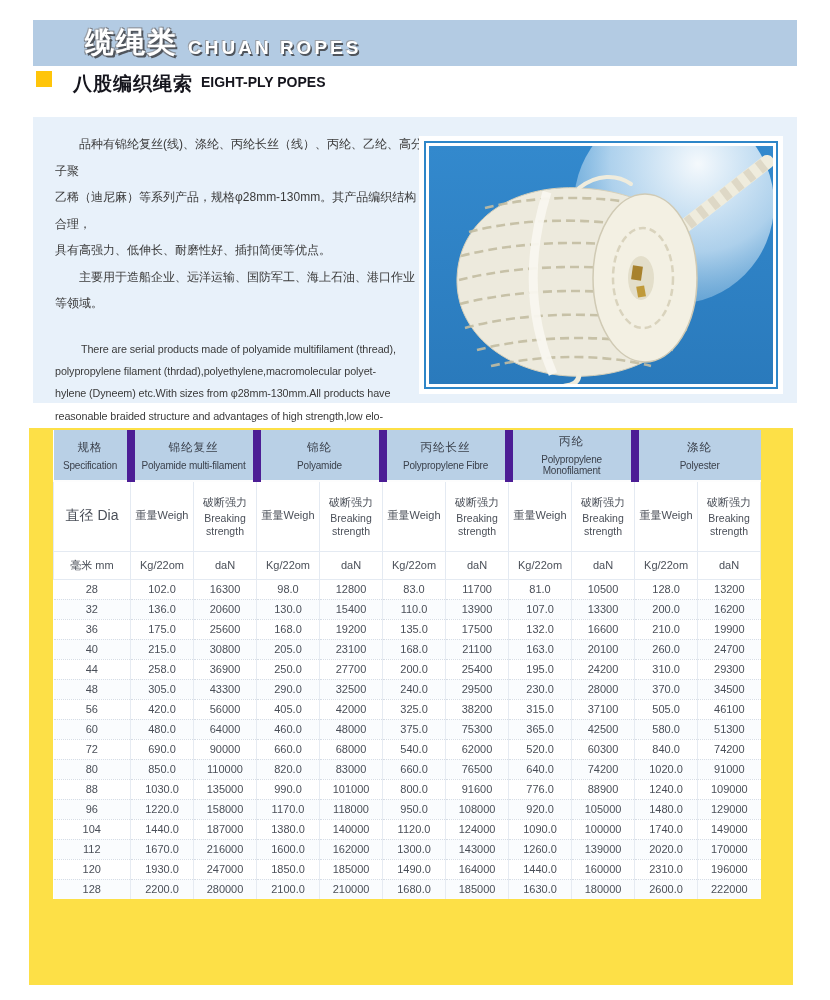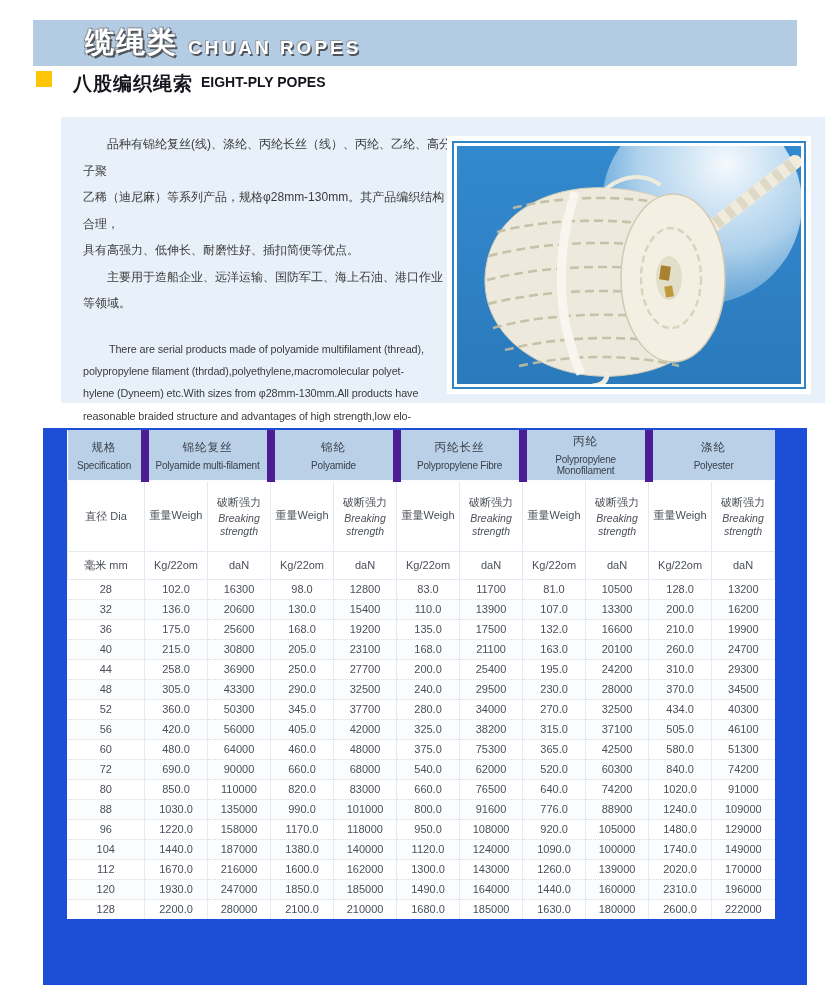--- a/index.html
+++ b/index.html
@@ -26,56 +26,56 @@
     text-shadow: 1.5px 1.5px 0 #50555c, -1px -1px 0 #9aa0a8;
   }
 
   
   .section { position: absolute; left: 36px; top: 71px; height: 24px; display: flex; align-items: flex-start; }
   .sq { width: 16px; height: 16px; background: #ffc50a; margin-right: 21px; flex: none; }
   .sec-zh { font-size: 19px; font-weight: bold; color: #15151d; letter-spacing: 1px; }
   .sec-en { font-size: 14px; font-weight: bold; color: #15151d; margin-left: 8px; margin-top: 3px; }
 
   
-  .panel1 { position: absolute; left: 33px; top: 117px; width: 764px; height: 286px; background: #e8f1fa; margin-left: 28px; }
+  .panel1 { position: absolute; left: 33px; top: 117px; width: 764px; height: 286px; background: #e8f1fa; }
   .textcol { position: absolute; left: 22px; top: 14px; width: 370px; }
   .zh-para {
     font-size: 12px; color: #3a3a3a; line-height: 26.5px;
     text-indent: 2em; white-space: pre-line;
   }
   .en-para {
     font-size: 10.8px; color: #3a3a3a; line-height: 22.4px; letter-spacing: -0.1px;
     text-indent: 2.4em; white-space: pre-line;
   }
   .en-first { margin-top: 21px; }
 
   .photo { position: absolute; top: 19px; right: 14px; width: 364px; height: 258px; background: #ffffff; padding: 5px; }
   .photo-frame { width: 100%; height: 100%; border: 2px solid #2e86c8; padding: 3px; background: #ffffff; }
   .photo-frame svg { display: block; width: 100%; height: 100%; }
 
   
-  .panel2 { position: absolute; left: 43px; top: 428px; width: 764px; height: 557px; background: #1d4ed8; }
+  .panel2 { position: absolute; left: 29px; top: 428px; width: 764px; height: 557px; background: #fde047; }
   table { position: absolute; left: 24px; top: 2px; width: 707px; table-layout: fixed; border-collapse: collapse; background: #ffffff; }
   col.c-dia { width: 77px; }
   col.c-val { width: 63px; }
 
   th, td { text-align: center; vertical-align: middle; }
 
   .g-th {
     background: #b9d0e6; height: 48px; font-weight: normal; color: #3b414c;
     border-left: 8px solid #4c1d95; border-bottom: 2px solid #fdfdfd; padding: 4px 1px;
   }
   tr th.g-th:first-child { border-left: none; }
   .g-zh { font-size: 11.5px; margin-bottom: 5px; letter-spacing: 1px; }
   .g-en { font-size: 10px; letter-spacing: -0.2px; }
 
   .s-th { height: 70px; font-weight: normal; color: #4a4f58; border: 1px solid #e4eaf2; padding: 2px; }
   .s-zh { font-size: 11px; margin-bottom: 2px; }
-  .s-en { font-size: 10.5px; line-height: 12.5px; font-style: italic; }
-  .s-dia { font-size: 11px; }
+  .s-en { font-size: 10.5px; line-height: 12.5px; }
+  .s-dia { font-size: 14px; }
 
   .u-td { height: 28px; border: 1px solid #e4eaf2; font-size: 11px; color: #4a4f58; }
 
   .d-td {
     height: 20px; font-size: 11px; color: #4a4f58;
     border-left: 1px solid #e6ebf2; border-top: 1px dotted #d6dde6;
   }
   tbody tr td.d-td:first-child { border-left: none; }
   tbody tr:nth-child(even) { background: #fafcfe; }
 </style>
@@ -317,33 +317,20 @@
           <td class="d-td">290.0</td>
           <td class="d-td">32500</td>
           <td class="d-td">240.0</td>
           <td class="d-td">29500</td>
           <td class="d-td">230.0</td>
           <td class="d-td">28000</td>
           <td class="d-td">370.0</td>
           <td class="d-td">34500</td>
         </tr>
         <tr>
-          <td class="d-td">52</td>
-          <td class="d-td">360.0</td>
-          <td class="d-td">50300</td>
-          <td class="d-td">345.0</td>
-          <td class="d-td">37700</td>
-          <td class="d-td">280.0</td>
-          <td class="d-td">34000</td>
-          <td class="d-td">270.0</td>
-          <td class="d-td">32500</td>
-          <td class="d-td">434.0</td>
-          <td class="d-td">40300</td>
-        </tr>
-        <tr>
           <td class="d-td">56</td>
           <td class="d-td">420.0</td>
           <td class="d-td">56000</td>
           <td class="d-td">405.0</td>
           <td class="d-td">42000</td>
           <td class="d-td">325.0</td>
           <td class="d-td">38200</td>
           <td class="d-td">315.0</td>
           <td class="d-td">37100</td>
           <td class="d-td">505.0</td>

